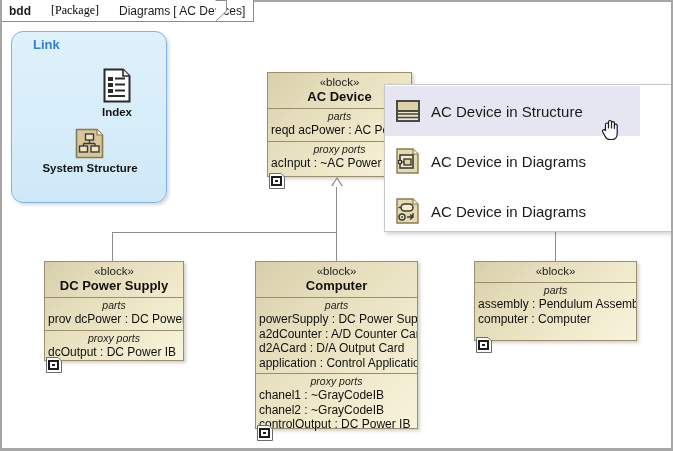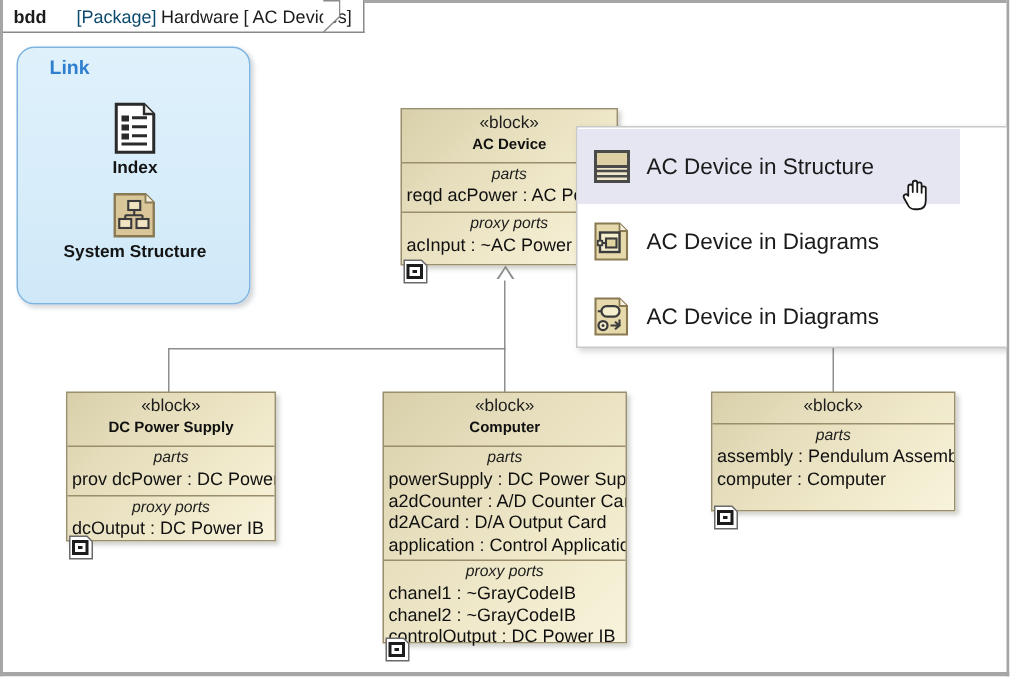--- a/index.html
+++ b/index.html
@@ -30,21 +30,21 @@
     align-items: center;
     background: #ffffff;
     border-right: 1px solid #8a8a8a;
     border-bottom: 1px solid #8a8a8a;
     font-size: 12px;
     color: #1b1b1b;
     white-space: nowrap;
     z-index: 3;
   }
   #frame-tab .kw { font-weight: bold; margin-right: 20px; }
-  #frame-tab .pk { color: #0c4a6e; margin-right: 3px; }
+  #frame-tab .pk { color: #000000; margin-right: 20px; font-family: Liberation Serif, serif; }
   #frame-tab .nm { margin-right: 3px; }
   #frame-tab-corner {
     position: absolute;
     left: 213px; top: 0;
     width: 12px; height: 22px;
     z-index: 3;
     pointer-events: none;
   }
   #frame-topline {
     position: absolute;
@@ -80,21 +80,21 @@
     flex-direction: column;
     align-items: center;
   }
   .link-item .lbl {
     font-size: 11.5px;
     font-weight: bold;
     color: #141414;
     margin-top: 2px;
     white-space: nowrap;
   }
-  #link-item-index { top: 36px; }
+  #link-item-index { top: 36px; padding-left: 27px; }
   #link-item-structure { top: 96px; }
 
   
   .block {
     position: absolute;
     background: linear-gradient(135deg,#d8cfaa 0%, #e4dcba 28%, #efe8c9 62%, #f8f3dc 100%);
     border: 1px solid #9a8e6d;
     box-sizing: border-box;
     box-shadow: 2px 2px 3px rgba(120,120,110,0.35);
   }
@@ -102,21 +102,21 @@
     padding: 3px 4px 4px 4px;
     text-align: center;
     border-bottom: 1px solid #9a8e6d;
   }
   .block .stereo {
     font-size: 11.5px;
     color: #1d1d1d;
     line-height: 13px;
   }
   .block .bname {
-    font-size: 10px;
+    font-size: 13px;
     font-weight: bold;
     color: #101010;
     line-height: 15px;
     white-space: nowrap;
   }
   .compartment {
     padding: 1px 0 3px 0;
     border-bottom: 1px solid #9a8e6d;
   }
   .compartment:last-child { border-bottom: none; }
@@ -213,21 +213,21 @@
 </head>
 <body>
 
 <div id="screen">
 
   <div id="frame-topline"></div>
 
   <div id="frame-tab">
     <span class="kw">bdd</span>
     <span class="pk">[Package]</span>
-    <span class="nm">Hardware</span>
+    <span class="nm">Diagrams</span>
     <span class="vw">[ AC Devices]</span>
   </div>
   <svg id="frame-tab-corner" viewBox="0 0 12 22">
     <path d="M0.5 0.5 L11.5 0.5 L11.5 11 L0.5 21.5" fill="#ffffff" stroke="#8a8a8a" stroke-width="1"></path>
   </svg>
 
   <div id="link-panel">
     <div id="link-title">Link</div>
 
     <div class="link-item" id="link-item-index">

